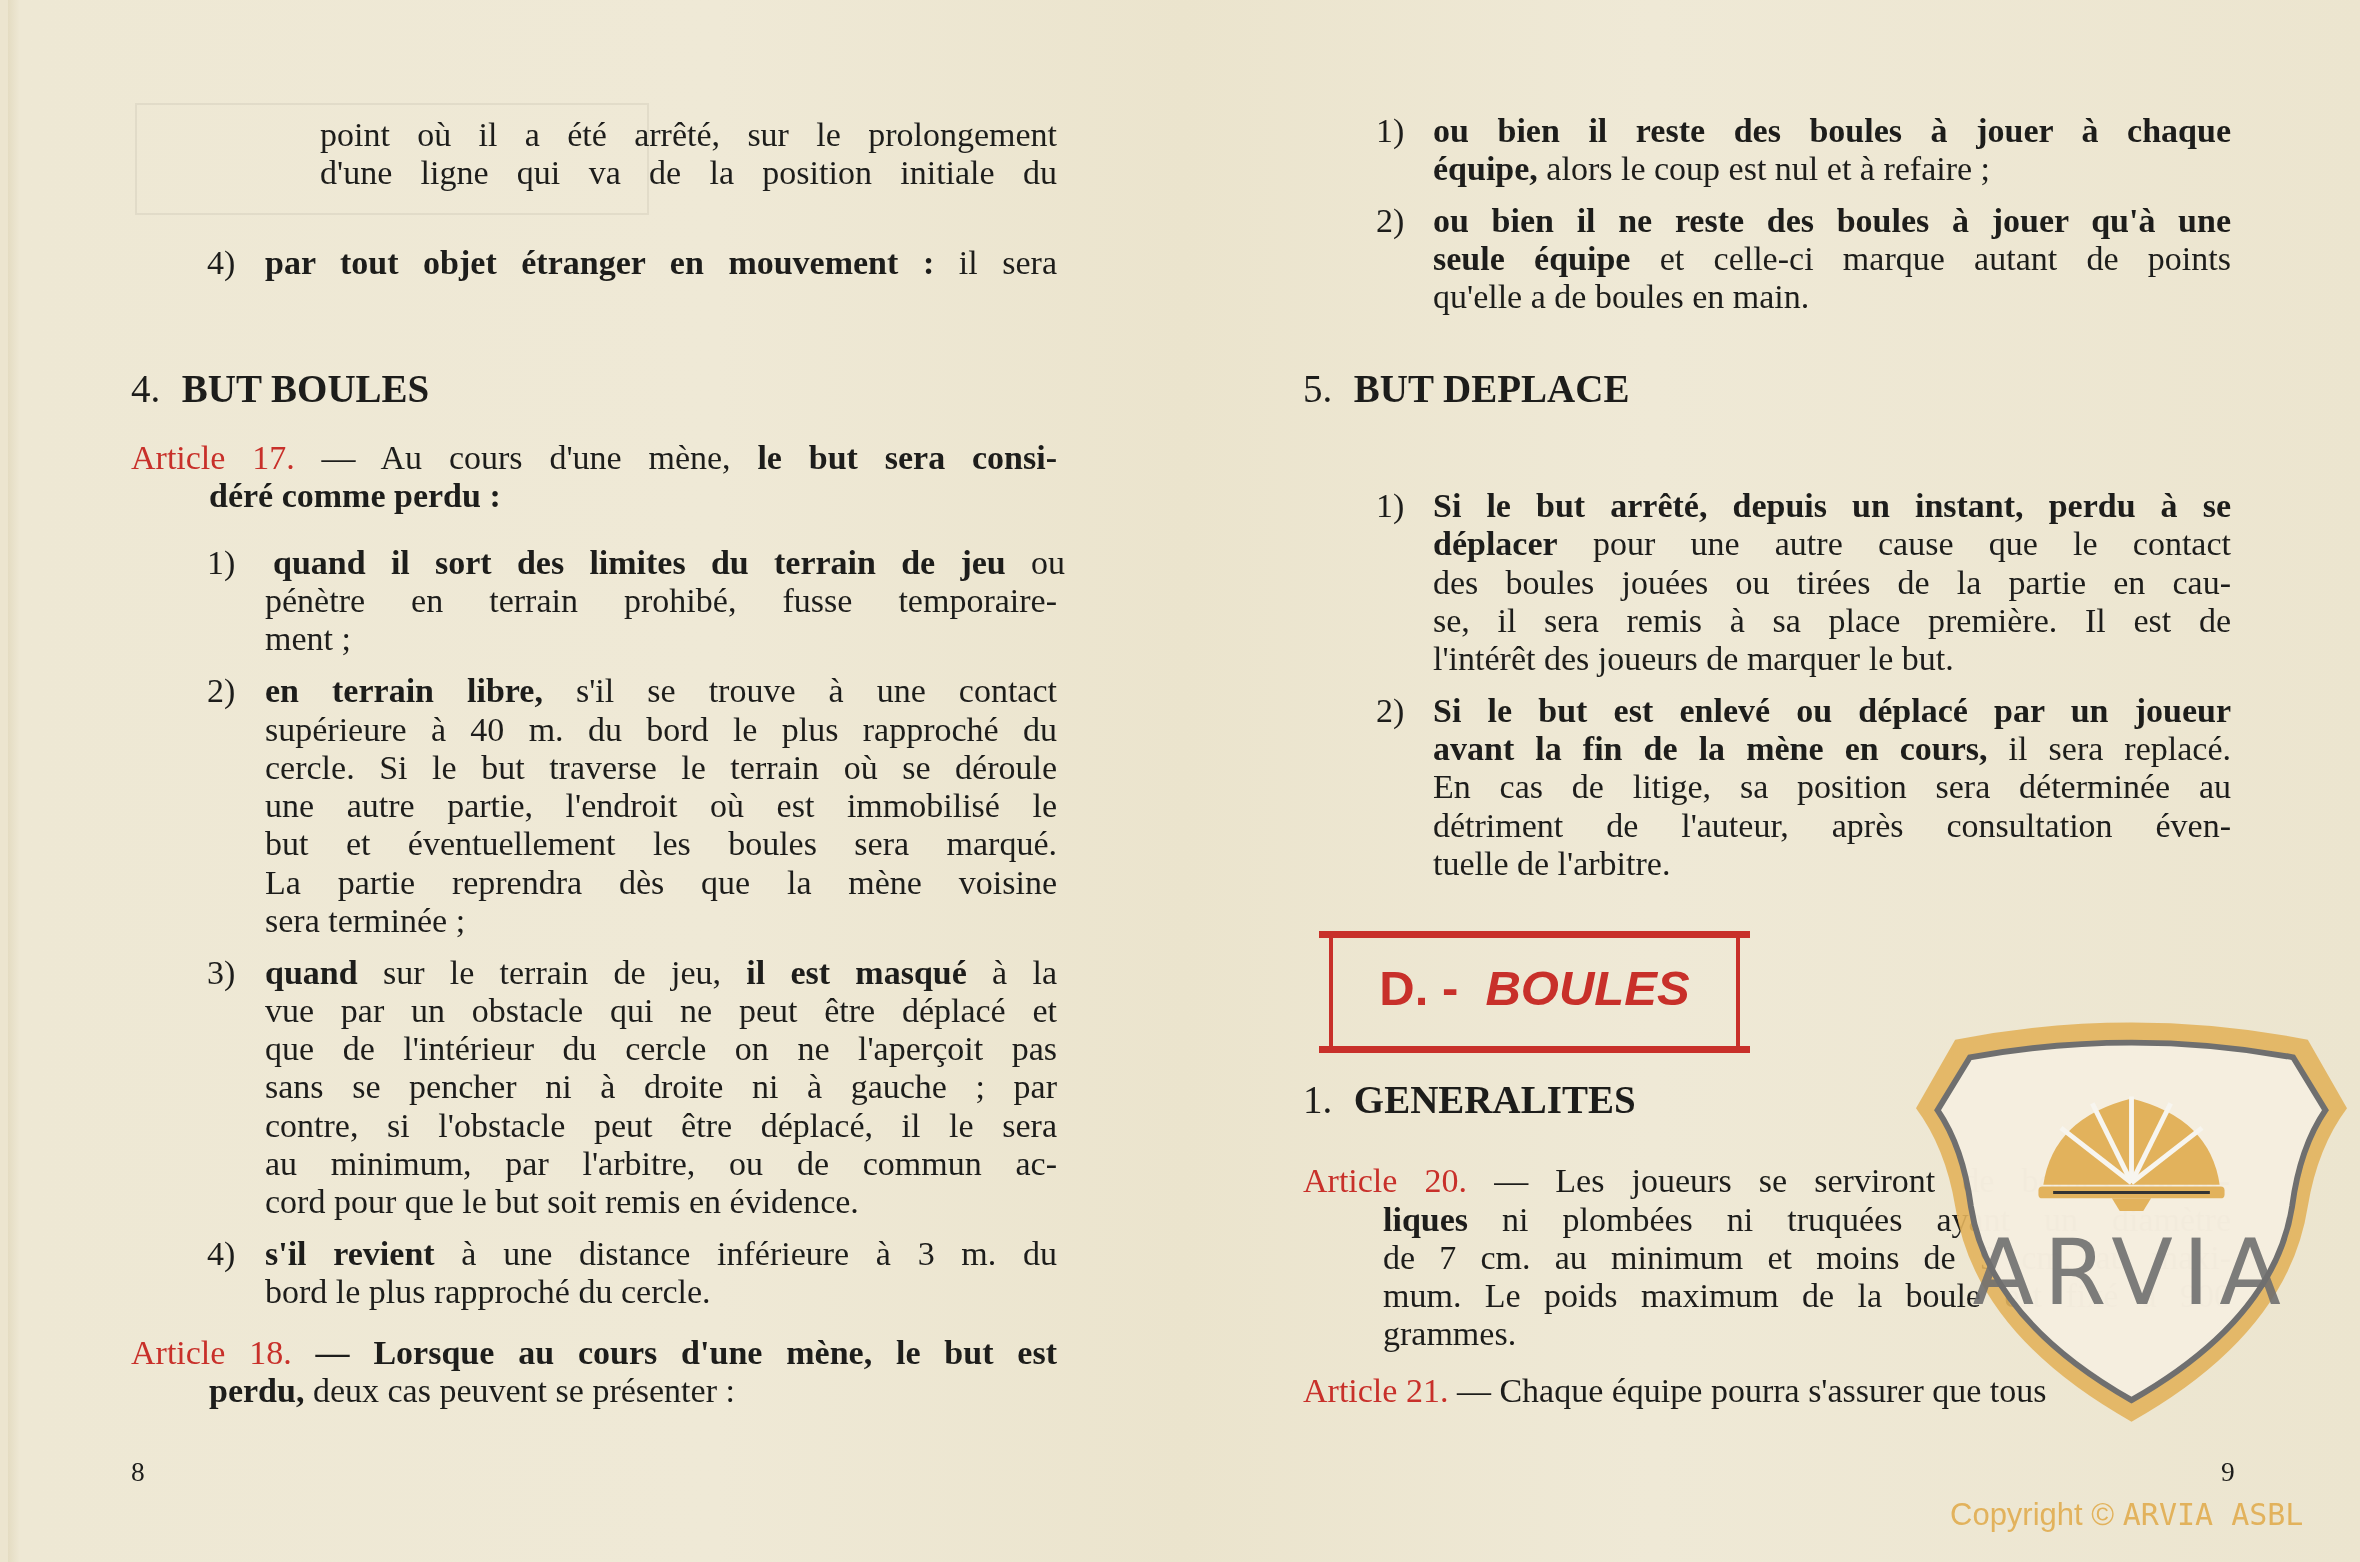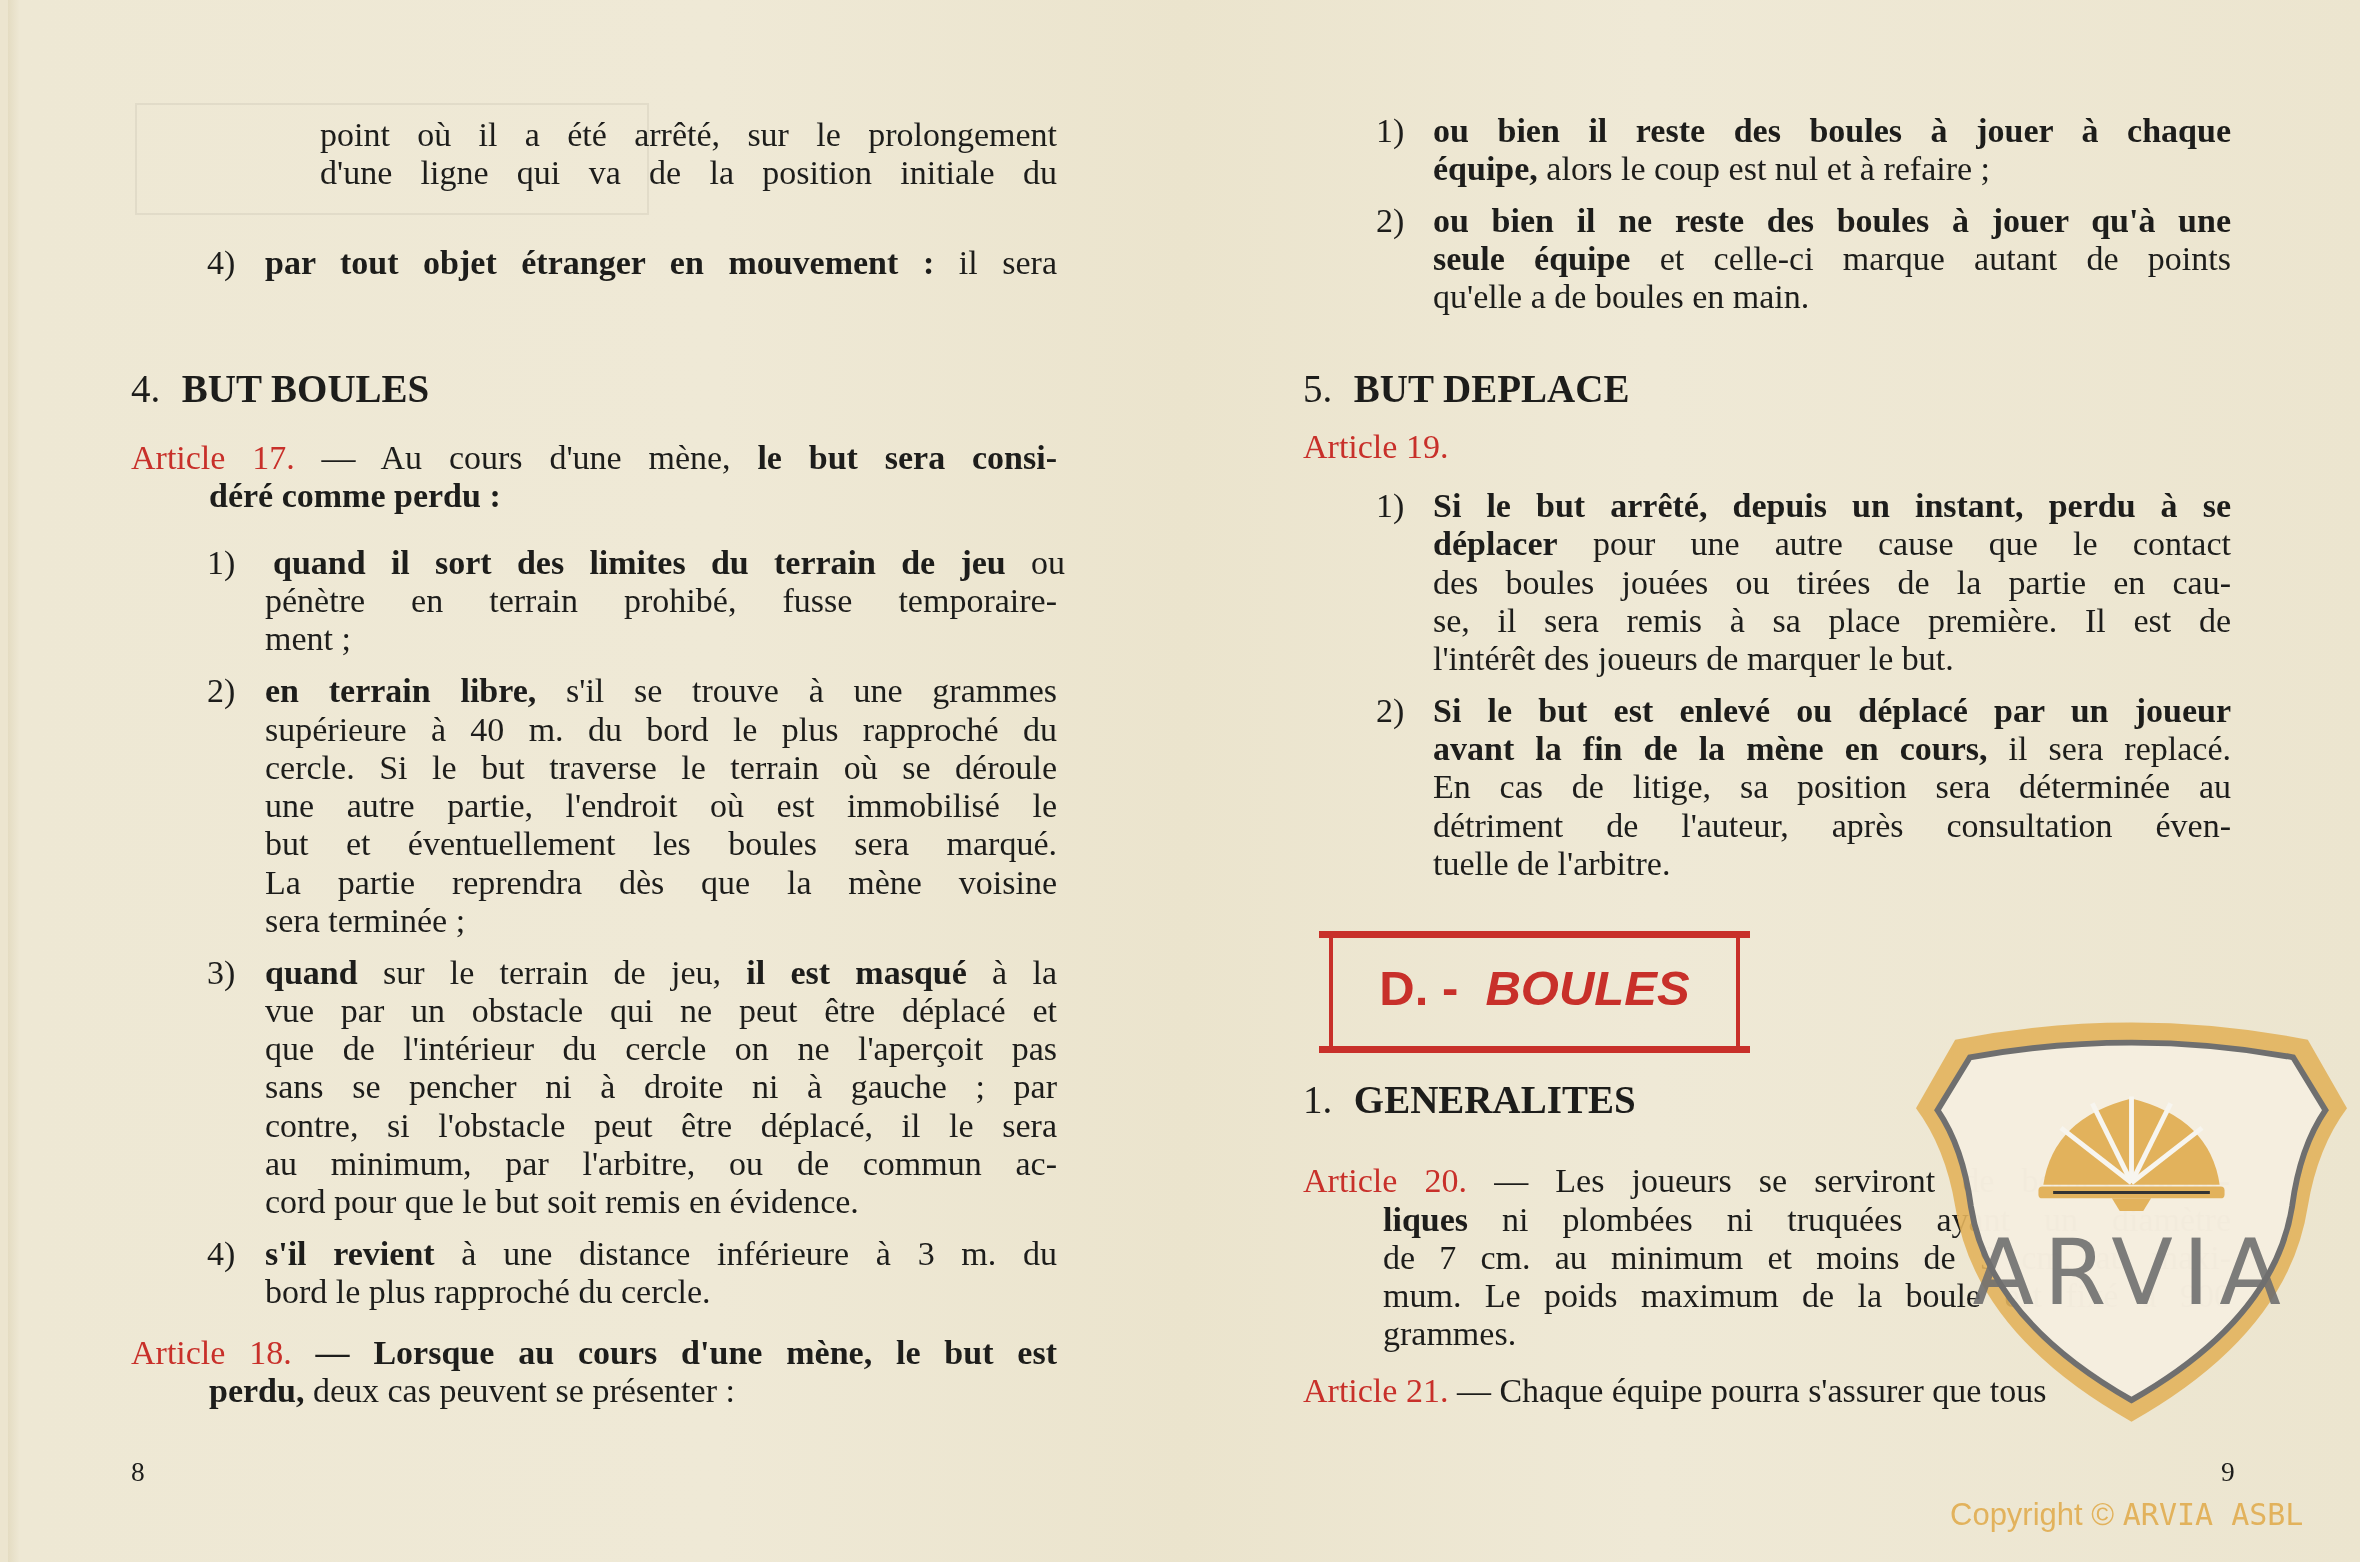--- a/index.html
+++ b/index.html
@@ -60,21 +60,21 @@
 
   <div class="txt" style="left:123px;top:439px;width:926px;"><span class="red">Article 17.</span><span> — Au cours d'une mène, </span><span class="b">le but sera consi-</span></div>
   <div class="txt last b" style="left:201px;top:477px;width:848px;">déré comme perdu :</div>
 
   <div id="a17-items">
       <div class="num" style="left: 199px; top: 544px;">1)</div>
       <div class="txt" style="left: 265px; top: 544px; width: 792px;"><span class="b">quand il sort des limites du terrain de jeu</span><span> ou</span></div>
       <div class="txt" style="left: 257px; top: 582px; width: 792px;"><span>pénètre en terrain prohibé, fusse temporaire-</span></div>
       <div class="txt last" style="left: 257px; top: 620px; width: 792px;"><span>ment ;</span></div>
       <div class="num" style="left: 199px; top: 672px;">2)</div>
-      <div class="txt" style="left: 257px; top: 672px; width: 792px;"><span class="b">en terrain libre,</span><span> s'il se trouve à une grammes</span></div>
+      <div class="txt" style="left: 257px; top: 672px; width: 792px;"><span class="b">en terrain libre,</span><span> s'il se trouve à une contact</span></div>
       <div class="txt" style="left: 257px; top: 711px; width: 792px;"><span>supérieure à 40 m. du bord le plus rapproché du</span></div>
       <div class="txt" style="left: 257px; top: 749px; width: 792px;"><span>cercle. Si le but traverse le terrain où se déroule</span></div>
       <div class="txt" style="left: 257px; top: 787px; width: 792px;"><span>une autre partie, l'endroit où est immobilisé le</span></div>
       <div class="txt" style="left: 257px; top: 825px; width: 792px;"><span>but et éventuellement les boules sera marqué.</span></div>
       <div class="txt" style="left: 257px; top: 864px; width: 792px;"><span>La partie reprendra dès que la mène voisine</span></div>
       <div class="txt last" style="left: 257px; top: 902px; width: 792px;"><span>sera terminée ;</span></div>
       <div class="num" style="left: 199px; top: 954px;">3)</div>
       <div class="txt" style="left: 257px; top: 954px; width: 792px;"><span class="b">quand</span><span> sur le terrain de jeu, </span><span class="b">il est masqué</span><span> à la</span></div>
       <div class="txt" style="left: 257px; top: 992px; width: 792px;"><span>vue par un obstacle qui ne peut être déplacé et</span></div>
       <div class="txt" style="left: 257px; top: 1030px; width: 792px;"><span>que de l'intérieur du cercle on ne l'aperçoit pas</span></div>
@@ -104,21 +104,20 @@
       <div class="txt" style="left: 253px; top: 112px; width: 798px;"><span class="b">ou bien il reste des boules à jouer à chaque</span></div>
       <div class="txt last" style="left: 253px; top: 150px; width: 798px;"><span class="b">équipe,</span><span> alors le coup est nul et à refaire ;</span></div>
       <div class="num" style="left: 196px; top: 202px;">2)</div>
       <div class="txt" style="left: 253px; top: 202px; width: 798px;"><span class="b">ou bien il ne reste des boules à jouer qu'à une</span></div>
       <div class="txt" style="left: 253px; top: 240px; width: 798px;"><span class="b">seule équipe</span><span> et celle-ci marque autant de points</span></div>
       <div class="txt last" style="left: 253px; top: 278px; width: 798px;"><span>qu'elle a de boules en main.</span></div>
     </div>
 
   <div class="heading" style="left:123px;top:367px;"><span class="n">5.</span><span>BUT DEPLACE</span></div>
 
-  <div class="txt last red" style="left:123px;top:428px;width:392px;">Article 19.</div>
 
   <div id="a19-items">
       <div class="num" style="left: 196px; top: 487px;">1)</div>
       <div class="txt" style="left: 253px; top: 487px; width: 798px;"><span class="b">Si le but arrêté, depuis un instant, perdu à se</span></div>
       <div class="txt" style="left: 253px; top: 525px; width: 798px;"><span class="b">déplacer</span><span> pour une autre cause que le contact</span></div>
       <div class="txt" style="left: 253px; top: 564px; width: 798px;"><span>des boules jouées ou tirées de la partie en cau-</span></div>
       <div class="txt" style="left: 253px; top: 602px; width: 798px;"><span>se, il sera remis à sa place première. Il est de</span></div>
       <div class="txt last" style="left: 253px; top: 640px; width: 798px;"><span>l'intérêt des joueurs de marquer le but.</span></div>
       <div class="num" style="left: 196px; top: 692px;">2)</div>
       <div class="txt" style="left: 253px; top: 692px; width: 798px;"><span class="b">Si le but est enlevé ou déplacé par un joueur</span></div>

